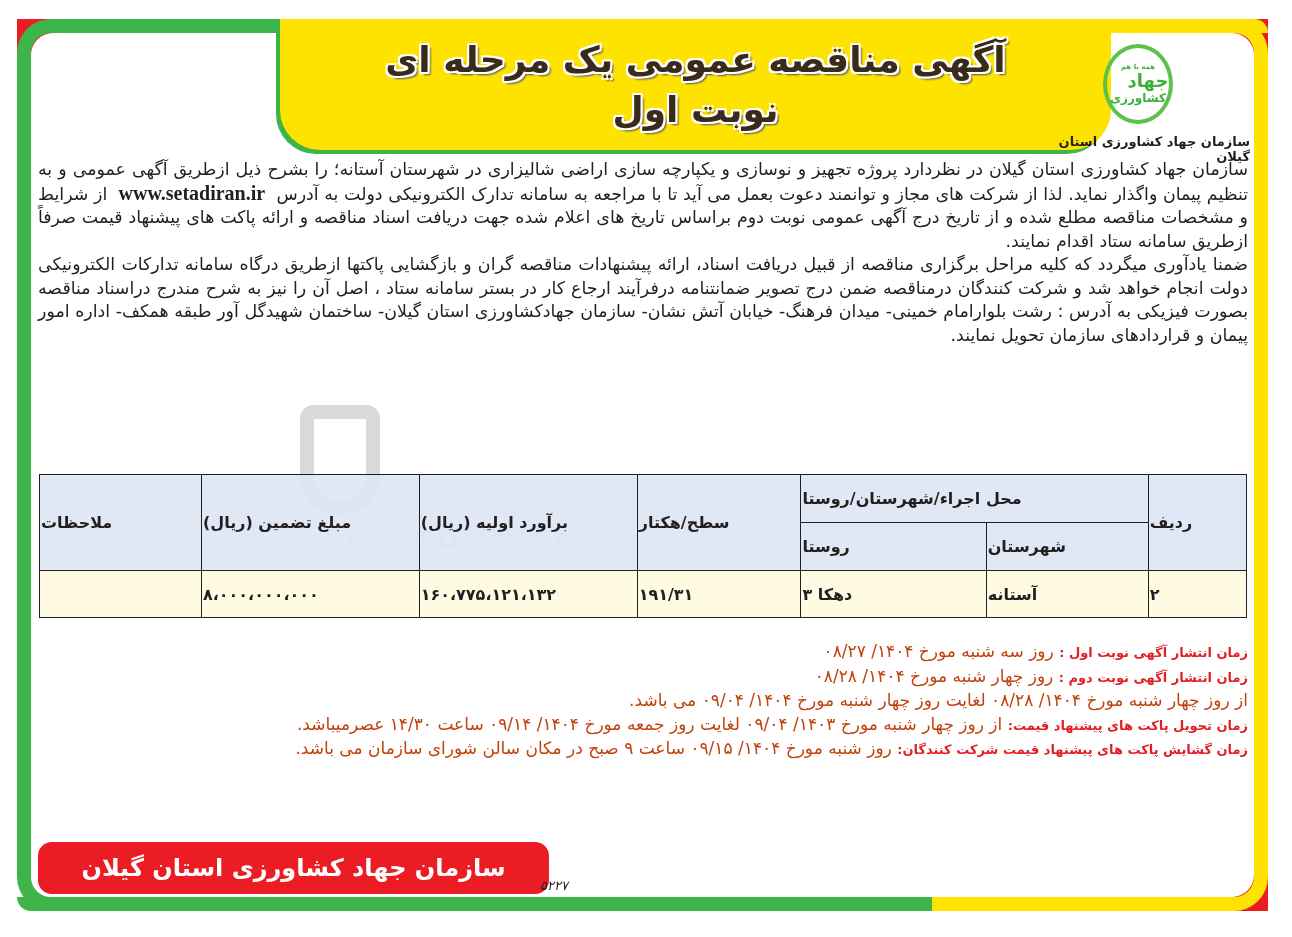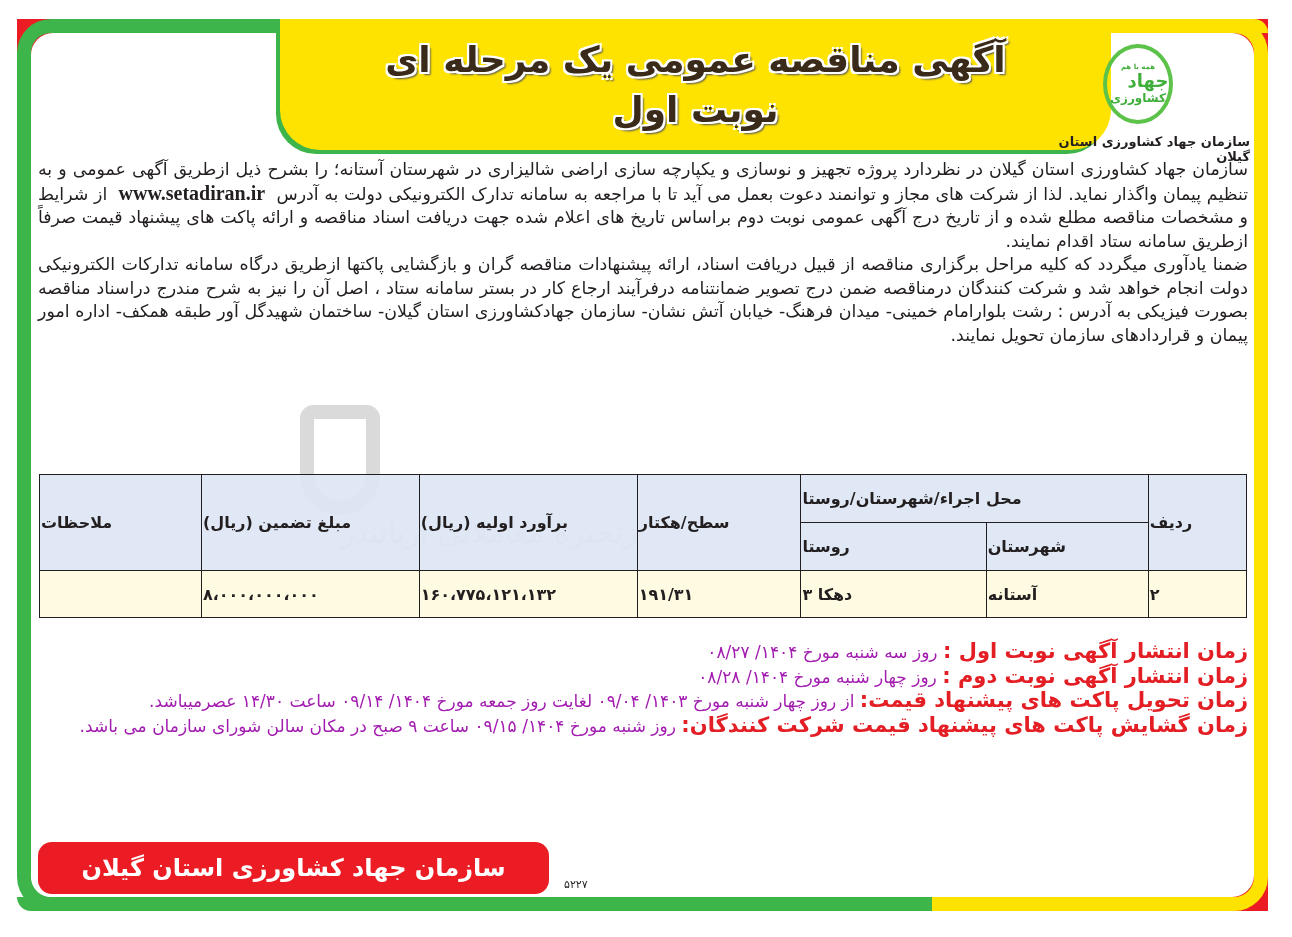--- a/index.html
+++ b/index.html
@@ -65,30 +65,30 @@
     position:absolute; left:39px; top:474px; width:1208px; border-collapse:collapse; direction:rtl; z-index:4;
     font-size:16px; font-weight:bold;
   }
   .tender-table th, .tender-table td { border:1.5px solid #231f20; text-align:left; }
   .tender-table th { background:rgba(220,230,243,0.9); height:45px; }
   .tender-table td { background:rgba(255,251,225,0.95); height:44px; }
 
   
   .schedule { position:absolute; left:38px; top:640px; width:1210px; direction:rtl; font-size:17px; line-height:23.5px; z-index:4; }
   .schedule .row { white-space:nowrap; }
-  .schedule .lbl { color:#e31e24; font-weight:bold; font-size:21px; }
-  .schedule .val { color:#a21caf; }
+  .schedule .lbl { color:#e31e24; font-weight:bold; font-size:13px; }
+  .schedule .val { color:#c2410c; }
 
   
   .footer-red {
     position:absolute; left:38px; top:842px; width:511px; height:52px; background:#ec1c24; border-radius:14px;
     z-index:4; color:#fff; font-weight:bold; font-size:24px; direction:rtl;
     display:flex; align-items:center; justify-content:center;
   }
-  .ad-code { position:absolute; left:564px; top:878px; font-size:11px; z-index:4; }
+  .ad-code { position:absolute; left:540px; top:878px; font-size:13px; z-index:4;font-style:italic; }
 </style>
 </head>
 <body>
 
 <div class="frame-red-tl"></div>
 <div class="frame-green"></div>
 <div class="frame-green-bottom"></div>
 <div class="frame-red-tr"></div>
 <div class="frame-red-br"></div>
 <div class="frame-yellow-right"></div>
@@ -152,20 +152,23 @@
 </table>
 
 <div class="schedule">
   <div class="row">
     <span class="lbl">زمان انتشار آگهی نوبت اول :</span><span class="val"> روز سه شنبه    مورخ  ۱۴۰۴/ ۰۸/۲۷</span>
   </div>
   <div class="row">
     <span class="lbl">زمان انتشار آگهی نوبت دوم :</span><span class="val"> روز چهار شنبه مورخ  ۱۴۰۴/ ۰۸/۲۸</span>
   </div>
   <div class="row">
+    <span class="val">از روز چهار شنبه مورخ ۱۴۰۴/ ۰۸/۲۸ لغایت روز چهار شنبه  مورخ ۱۴۰۴/ ۰۹/۰۴ می باشد.</span>
+  </div>
+  <div class="row">
     <span class="lbl">زمان تحویل پاکت های پیشنهاد قیمت:</span><span class="val">  از روز  چهار شنبه مورخ ۱۴۰۳/ ۰۹/۰۴ لغایت روز جمعه مورخ ۱۴۰۴/ ۰۹/۱۴ ساعت ۱۴/۳۰  عصرمیباشد.</span>
   </div>
   <div class="row">
     <span class="lbl">زمان گشایش پاکت های پیشنهاد قیمت شرکت کنندگان:</span><span class="val"> روز شنبه مورخ  ۱۴۰۴/ ۰۹/۱۵ ساعت ۹ صبح در مکان سالن شورای سازمان می باشد.</span>
   </div>
 </div>
 
 <div class="footer-red">سازمان جهاد کشاورزی استان گیلان</div>
 <div class="ad-code">۵۲۲۷</div>
 

